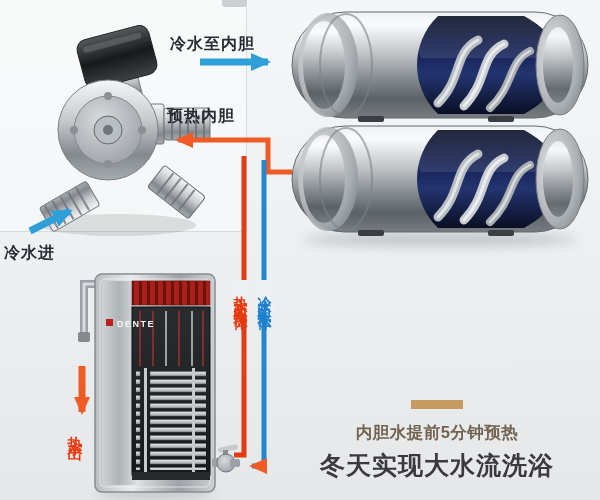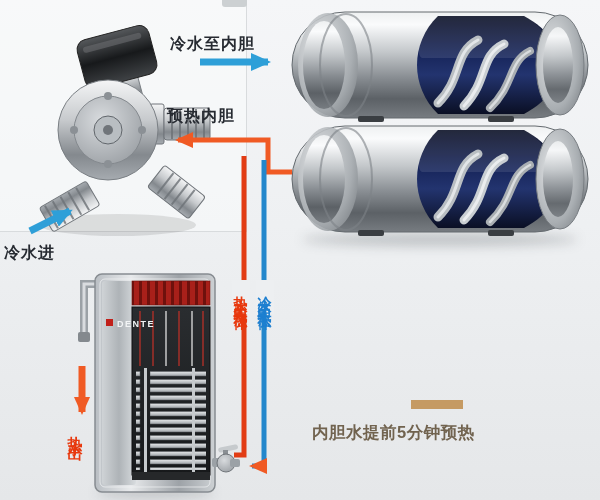--- a/index.html
+++ b/index.html
@@ -13,21 +13,21 @@
     border-right:1px solid #d8dbdd;border-bottom:1px solid #d8dbdd}
   .cad-corner{left:222px;top:0;width:25px;height:7px;background:#ccd0d2;border-radius:0 0 3px 3px}
   .shadow{position:absolute;background:rgba(25,30,36,.22);border-radius:50%;filter:blur(6px)}
   .hlabel{position:absolute;font-weight:700;color:#262a31;font-size:16px;letter-spacing:1px;white-space:nowrap}
   .vlabel{position:absolute;writing-mode:vertical-rl;text-orientation:upright;
     font-weight:700;font-size:14px;line-height:1;letter-spacing:4px;white-space:nowrap}
   .patch{background:#edeff1;padding:5px 2px}
   .red-t{color:#e8380d}
   .blue-t{color:#1d7fd0}
   .hotout{left:68px;top:424px;font-size:15px;letter-spacing:5px}
-  .caption{position:absolute;left:312px;top:400px;width:250px;}
+  .caption{position:absolute;left:312px;top:400px;width:250px;text-align:center}
   .cap-bar{width:52px;height:9px;background:#c59a63;margin:0 auto}
   .cap-l1{margin-top:13px;font-size:16.5px;font-weight:700;color:#71634f;letter-spacing:.5px}
   .cap-l2{margin-top:5px;font-size:25px;font-weight:800;color:#3a3a3c;letter-spacing:1px}
   svg{display:block;overflow:visible}
   .overlay{left:0;top:0;pointer-events:none}
 </style>
 </head>
 <body>
 
 <div class="stage">
@@ -238,15 +238,16 @@
   <div class="hlabel" style="left:170px;top:34px">冷水至内胆</div>
   <div class="hlabel" style="left:4px;top:243px">冷水进</div>
 
   <div class="vlabel patch red-t" style="left:232px;top:280px">热水至即热体</div>
   <div class="vlabel patch blue-t" style="left:256px;top:280px">冷水至即热体</div>
   <div class="vlabel red-t hotout">热水出</div>
 
   <div class="caption">
     <div class="cap-bar"></div>
     <div class="cap-l1">内胆水提前5分钟预热</div>
+    <div class="cap-l2">冬天实现大水流洗浴</div>
   </div>
 
 </div>
 
 </body></html>

